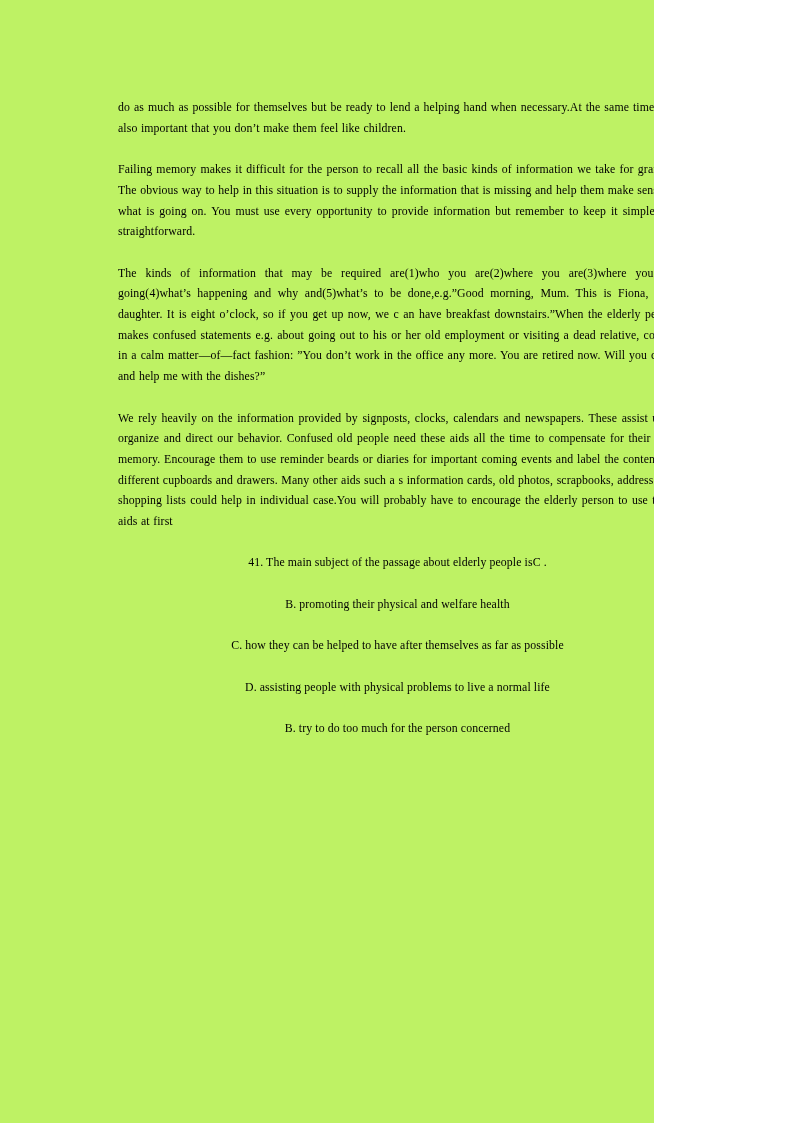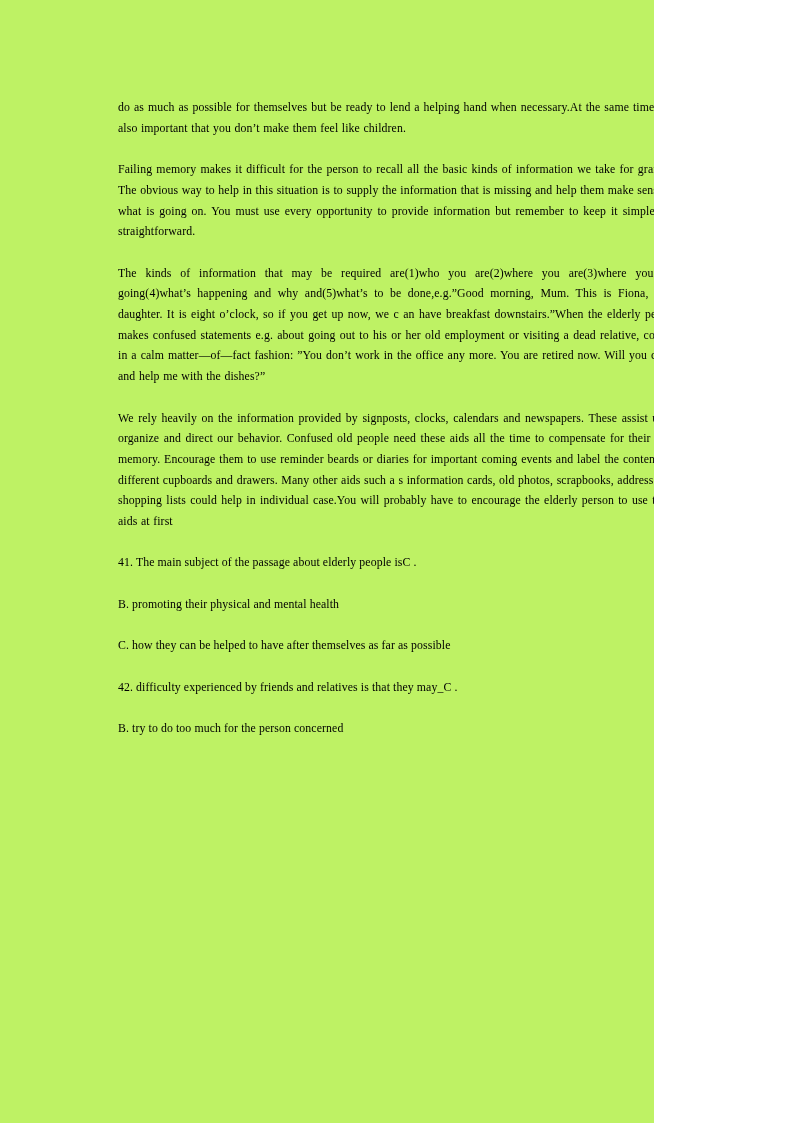--- a/index.html
+++ b/index.html
@@ -26,35 +26,35 @@
     letter-spacing: 0.1px;
   }
   p.para {
     margin: 0 0 20.7px 0;
     text-align: justify;
     white-space: normal;
     word-spacing: 0.5px;
   }
   p.qline {
     margin: 0 0 20.7px 0;
-    text-align: left;
+    text-align: center;
   }
 </style>
 </head>
 <body>
 
 <div class="page">
   <div class="content">
 
     <p class="para">do as much as possible for themselves but be ready to lend a helping hand when necessary.At the same time it is also important that you don’t make them feel like children.</p>
     <p class="para">Failing memory makes it difficult for the person to recall all the basic kinds of information we take for granted. The obvious way to help in this situation is to supply the information that is missing and help them make sense of what is going on. You must use every opportunity to provide information but remember to keep it simple and straightforward.</p>
     <p class="para">The kinds of information that may be required are(1)who you are(2)where you are(3)where you are going(4)what’s happening and why and(5)what’s to be done,e.g.”Good morning, Mum. This is Fiona, your daughter. It is eight o’clock, so if you get up now, we c an have breakfast downstairs.”When the elderly person makes confused statements e.g. about going out to his or her old employment or visiting a dead relative, correct in a calm matter—of—fact fashion: ”You don’t work in the office any more. You are retired now. Will you come and help me with the dishes?”</p>
     <p class="para">We rely heavily on the information provided by signposts, clocks, calendars and newspapers. These assist us to organize and direct our behavior. Confused old people need these aids all the time to compensate for their poor memory. Encourage them to use reminder beards or diaries for important coming events and label the contents of different cupboards and drawers. Many other aids such a s information cards, old photos, scrapbooks, addresses or shopping lists could help in individual case.You will probably have to encourage the elderly person to use these aids at first</p>
 
     <p class="qline">41. The main subject of the passage about elderly people isC .</p>
-    <p class="qline">B. promoting their physical and mental health</p>
+    <p class="qline">B. promoting their physical and welfare health</p>
     <p class="qline">C. how they can be helped to have after themselves as far as possible</p>
+    <p class="qline">D. assisting people with physical problems to live a normal life</p>
 
-    <p class="qline">42. difficulty experienced by friends and relatives is that they may_C .</p>
     <p class="qline">B. try to do too much for the person concerned</p>
 
   </div>
 </div>
 
 </body></html>

